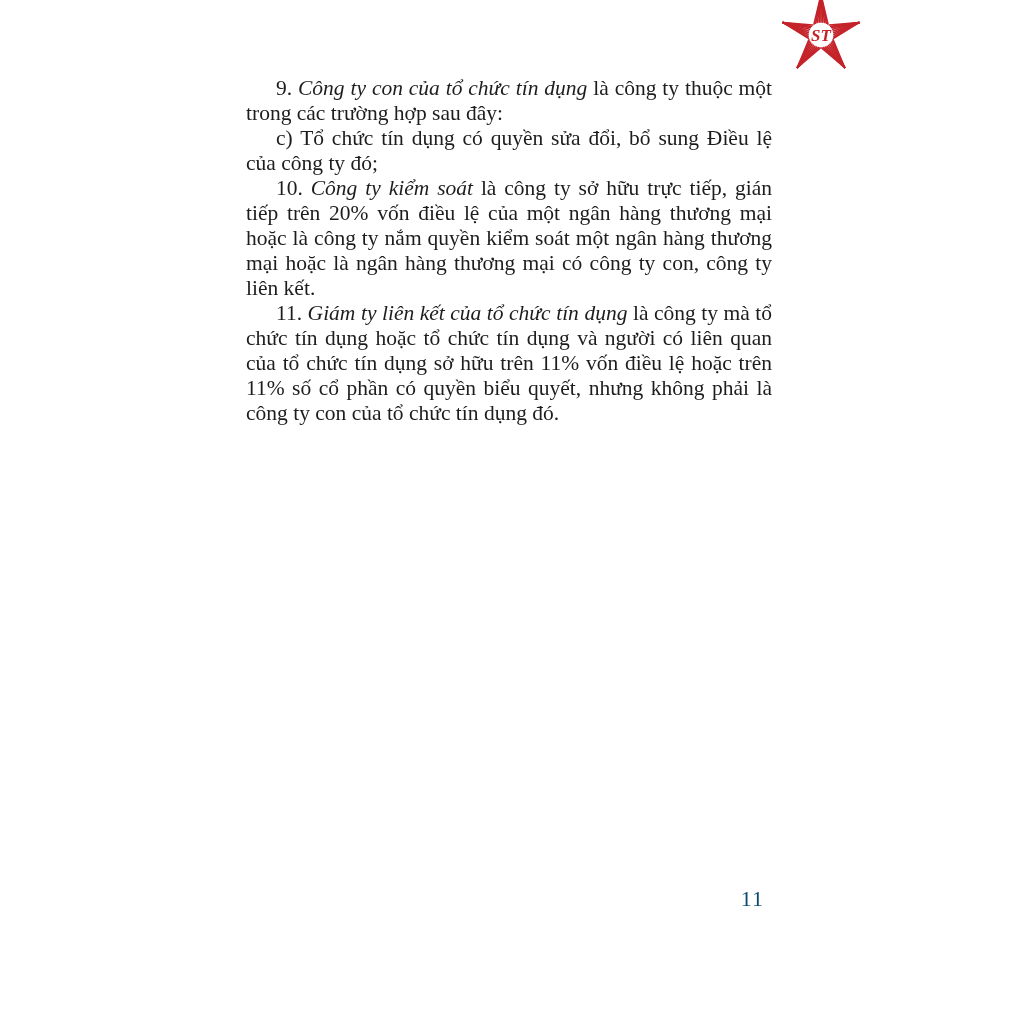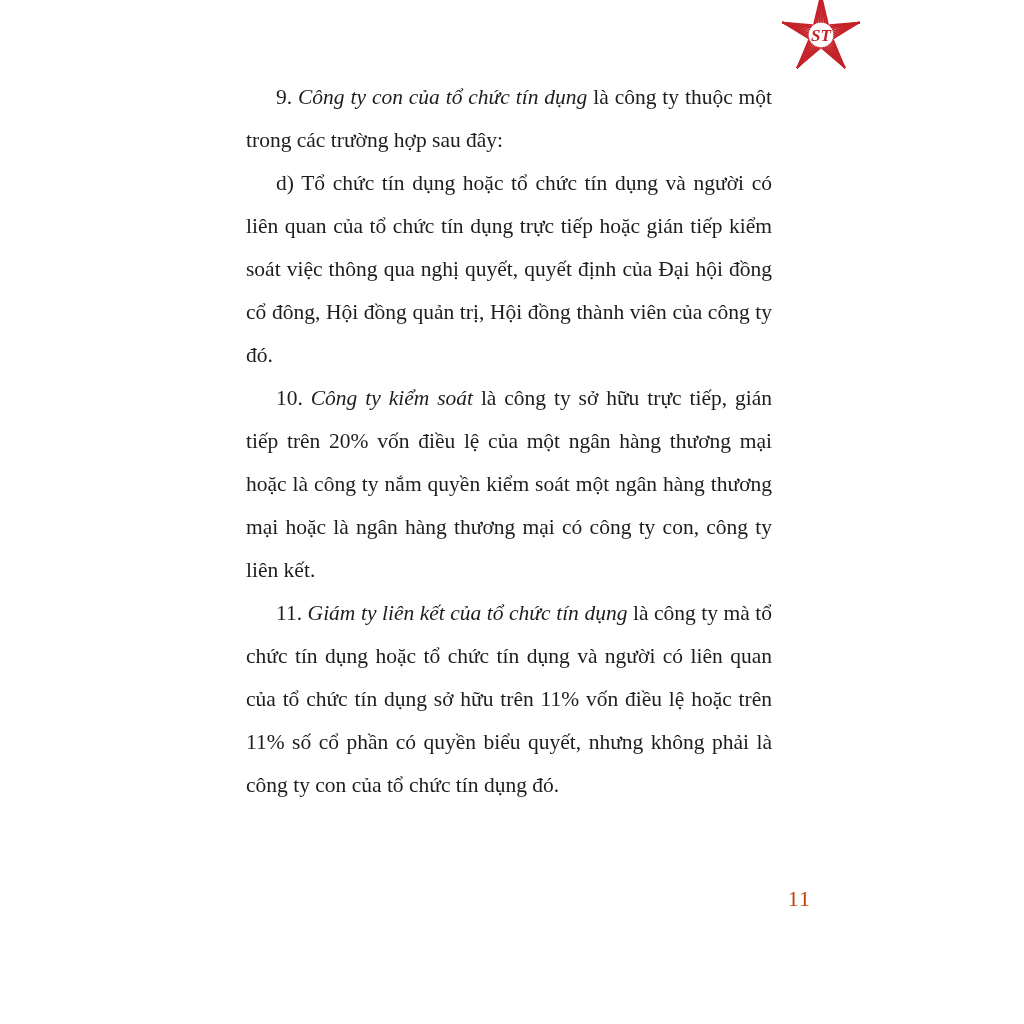--- a/index.html
+++ b/index.html
@@ -19,29 +19,29 @@
     color:var(--logo-color,#c5232a);
   }
   .logo-wrap svg line{stroke:currentColor;stroke-width:1.7;stroke-linecap:round;}
   .logo-wrap svg text{
     fill:currentColor;
     font-family:"Liberation Serif", serif;
     font-style:italic;font-weight:bold;font-size:17px;
   }
   .text-block{
     position:absolute;left:246px;top:76px;width:526px;
-    font-size:21.5px;line-height:43px;
+    font-size:21.5px;line-height:25px;
     color:#1d1d1d;
     text-align:justify;
   }
   .para{margin:0;text-indent:30px;}
   .it{font-style:italic;}
   .page-number{
-    position:absolute;top:886px;left:685px;width:126px;
-    text-align:right;font-size:22px;color:#c2410c;
+    position:absolute;top:886px;left:638px;width:126px;
+    text-align:right;font-size:22px;color:#0c4a6e;
     letter-spacing:1px;
   }
 </style>
 </head>
 <body>
 
 <div class="page">
 
   <div class="logo-wrap">
     <svg width="86" height="92" viewBox="0 0 86 92" aria-hidden="true">
@@ -91,20 +91,20 @@
           <line x1="32.2" y1="38.7" x2="5.0" y2="33.6"></line>
           <line x1="33.3" y1="37.3" x2="5.0" y2="33.6"></line>
           <line x1="34.7" y1="36.0" x2="5.0" y2="33.6"></line>
         </g>
       <text x="43" y="52" text-anchor="middle">ST</text>
     </svg>
   </div>
 
   <div class="text-block">
       <p class="para"><span>9. </span><span class="it">Công ty con của tổ chức tín dụng</span><span> là công ty thuộc một trong các trường hợp sau đây:</span></p>
-      <p class="para"><span>d) Tổ chức tín dụng hoặc tổ chức tín dụng và người có liên quan của tổ chức tín dụng trực tiếp hoặc gián tiếp kiểm soát việc thông qua nghị quyết, quyết định của Đại hội đồng cổ đông, Hội đồng quản trị, Hội đồng thành viên của công ty đó.</span></p>
+      <p class="para"><span>c) Tổ chức tín dụng có quyền sửa đổi, bổ sung Điều lệ của công ty đó;</span></p>
       <p class="para"><span>10. </span><span class="it">Công ty kiểm soát</span><span> là công ty sở hữu trực tiếp, gián tiếp trên 20% vốn điều lệ của một ngân hàng thương mại hoặc là công ty nắm quyền kiểm soát một ngân hàng thương mại hoặc là ngân hàng thương mại có công ty con, công ty liên kết.</span></p>
       <p class="para"><span>11. </span><span class="it">Giám ty liên kết của tổ chức tín dụng</span><span> là công ty mà tổ chức tín dụng hoặc tổ chức tín dụng và người có liên quan của tổ chức tín dụng sở hữu trên 11% vốn điều lệ hoặc trên 11% số cổ phần có quyền biểu quyết, nhưng không phải là công ty con của tổ chức tín dụng đó.</span></p>
     </div>
 
   <div class="page-number">11</div>
 
 </div>
 
 </body></html>

